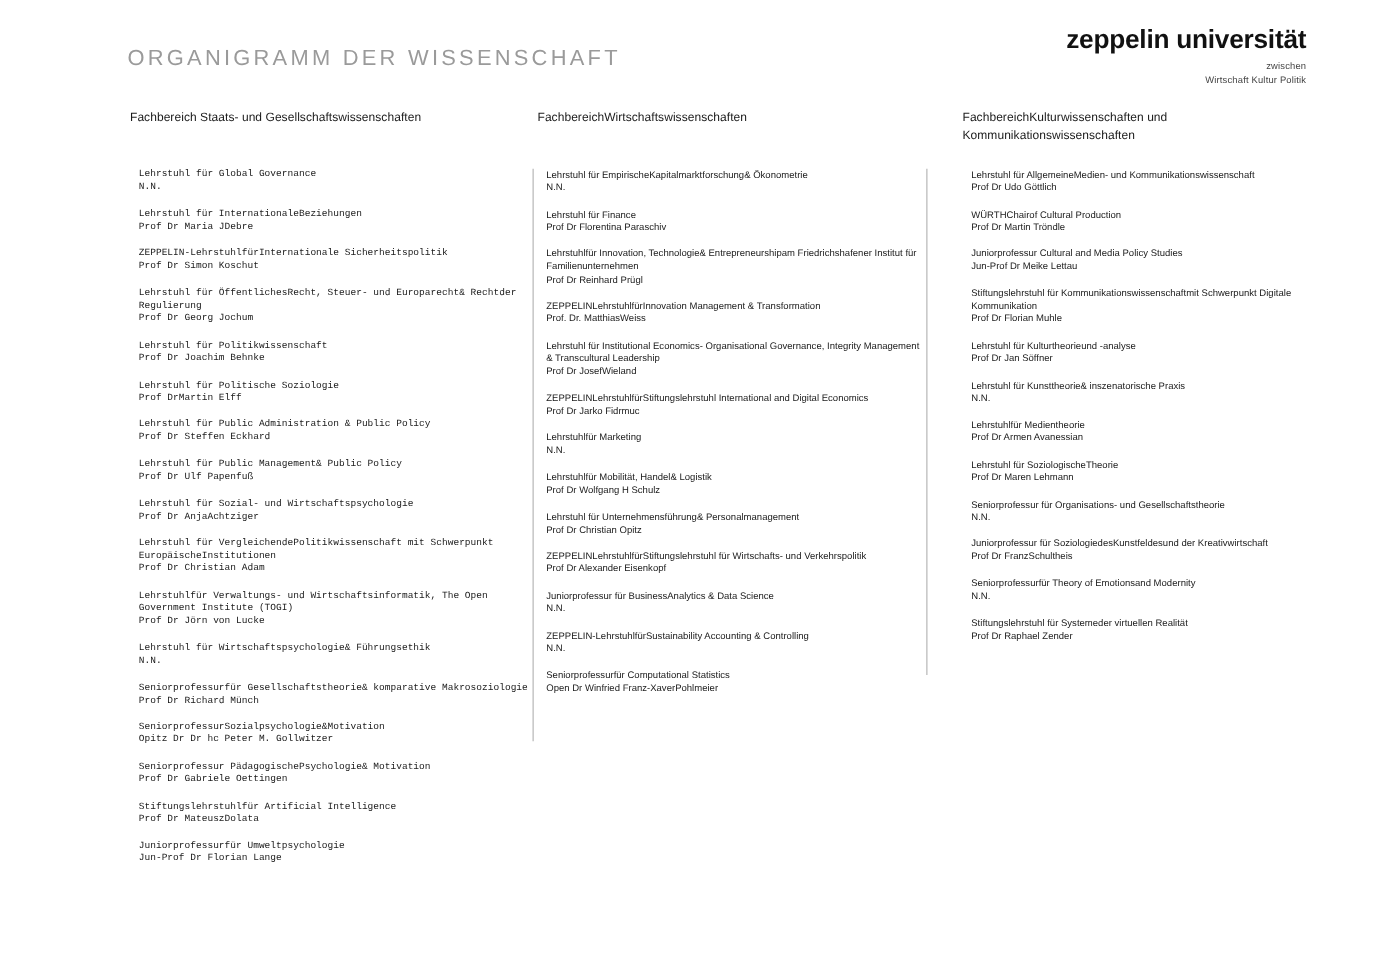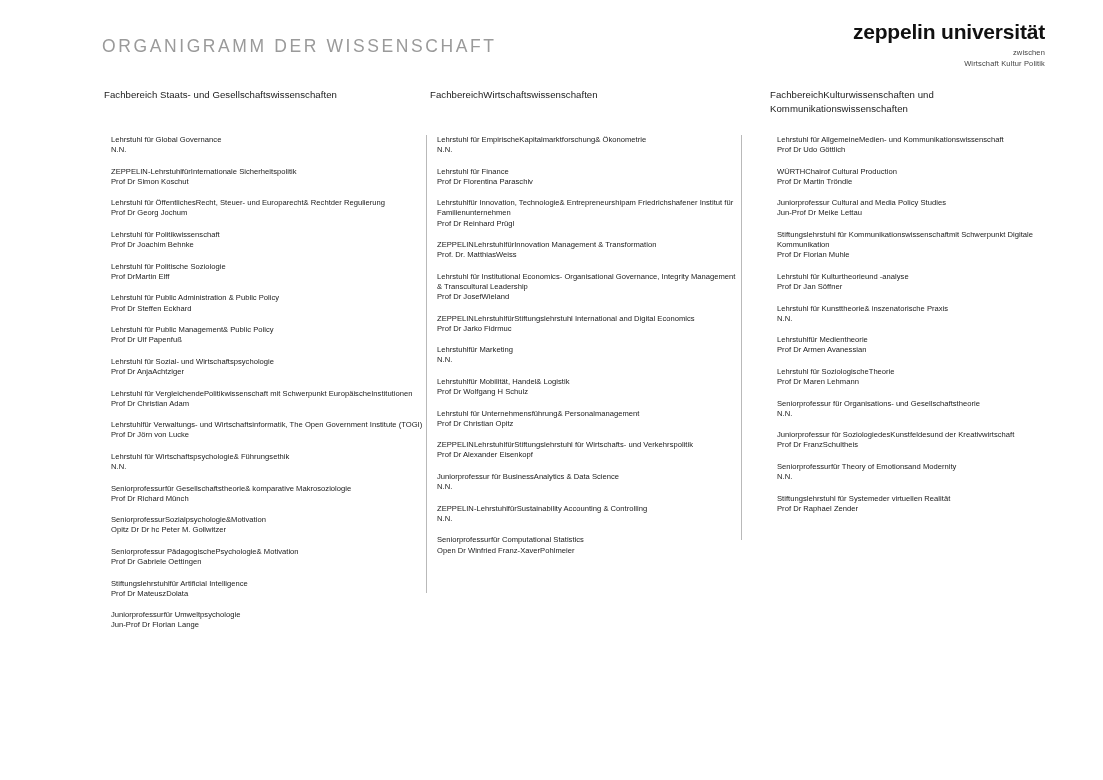--- a/index.html
+++ b/index.html
@@ -94,21 +94,21 @@
   }
   .divider-2 { left: 426px; height: 458px; }
   .divider-3 { left: 741px; height: 405px; }
 
   .entries {
     position: absolute;
     top: 47px;
     left: 7px;
     right: 0;
   }
-  .col-1 .entries { left: 7px; width: 315px; }
+  .col-1 .entries { left: 7px; width: 315px; font-family: Liberation Mono, monospace; }
   .col-2 .entries { left: 7px; width: 305px; }
   .col-3 .entries { left: 7px; width: 295px; }
 
   .entry {
     margin-bottom: 11.5px;
   }
   .entry-chair {
     font-size: 7.6px;
     line-height: 1.33;
     color: #1a1a1a;
@@ -143,20 +143,24 @@
     <div class="divider divider-3"></div>
 
     <div class="column col-1">
       <div class="col-heading">Fachbereich Staats- und Gesellschaftswissenschaften</div>
       <div class="entries">
           <div class="entry">
             <div class="entry-chair">Lehrstuhl für Global Governance</div>
             <div class="entry-holder">N.N.</div>
           </div>
           <div class="entry">
+            <div class="entry-chair">Lehrstuhl für InternationaleBeziehungen</div>
+            <div class="entry-holder">Prof Dr Maria JDebre</div>
+          </div>
+          <div class="entry">
             <div class="entry-chair">ZEPPELIN-LehrstuhlfürInternationale Sicherheitspolitik</div>
             <div class="entry-holder">Prof Dr Simon Koschut</div>
           </div>
           <div class="entry">
             <div class="entry-chair">Lehrstuhl für ÖffentlichesRecht,  Steuer- und Europarecht&amp; Rechtder Regulierung</div>
             <div class="entry-holder">Prof Dr Georg Jochum</div>
           </div>
           <div class="entry">
             <div class="entry-chair">Lehrstuhl für Politikwissenschaft</div>
             <div class="entry-holder">Prof Dr Joachim Behnke</div>

